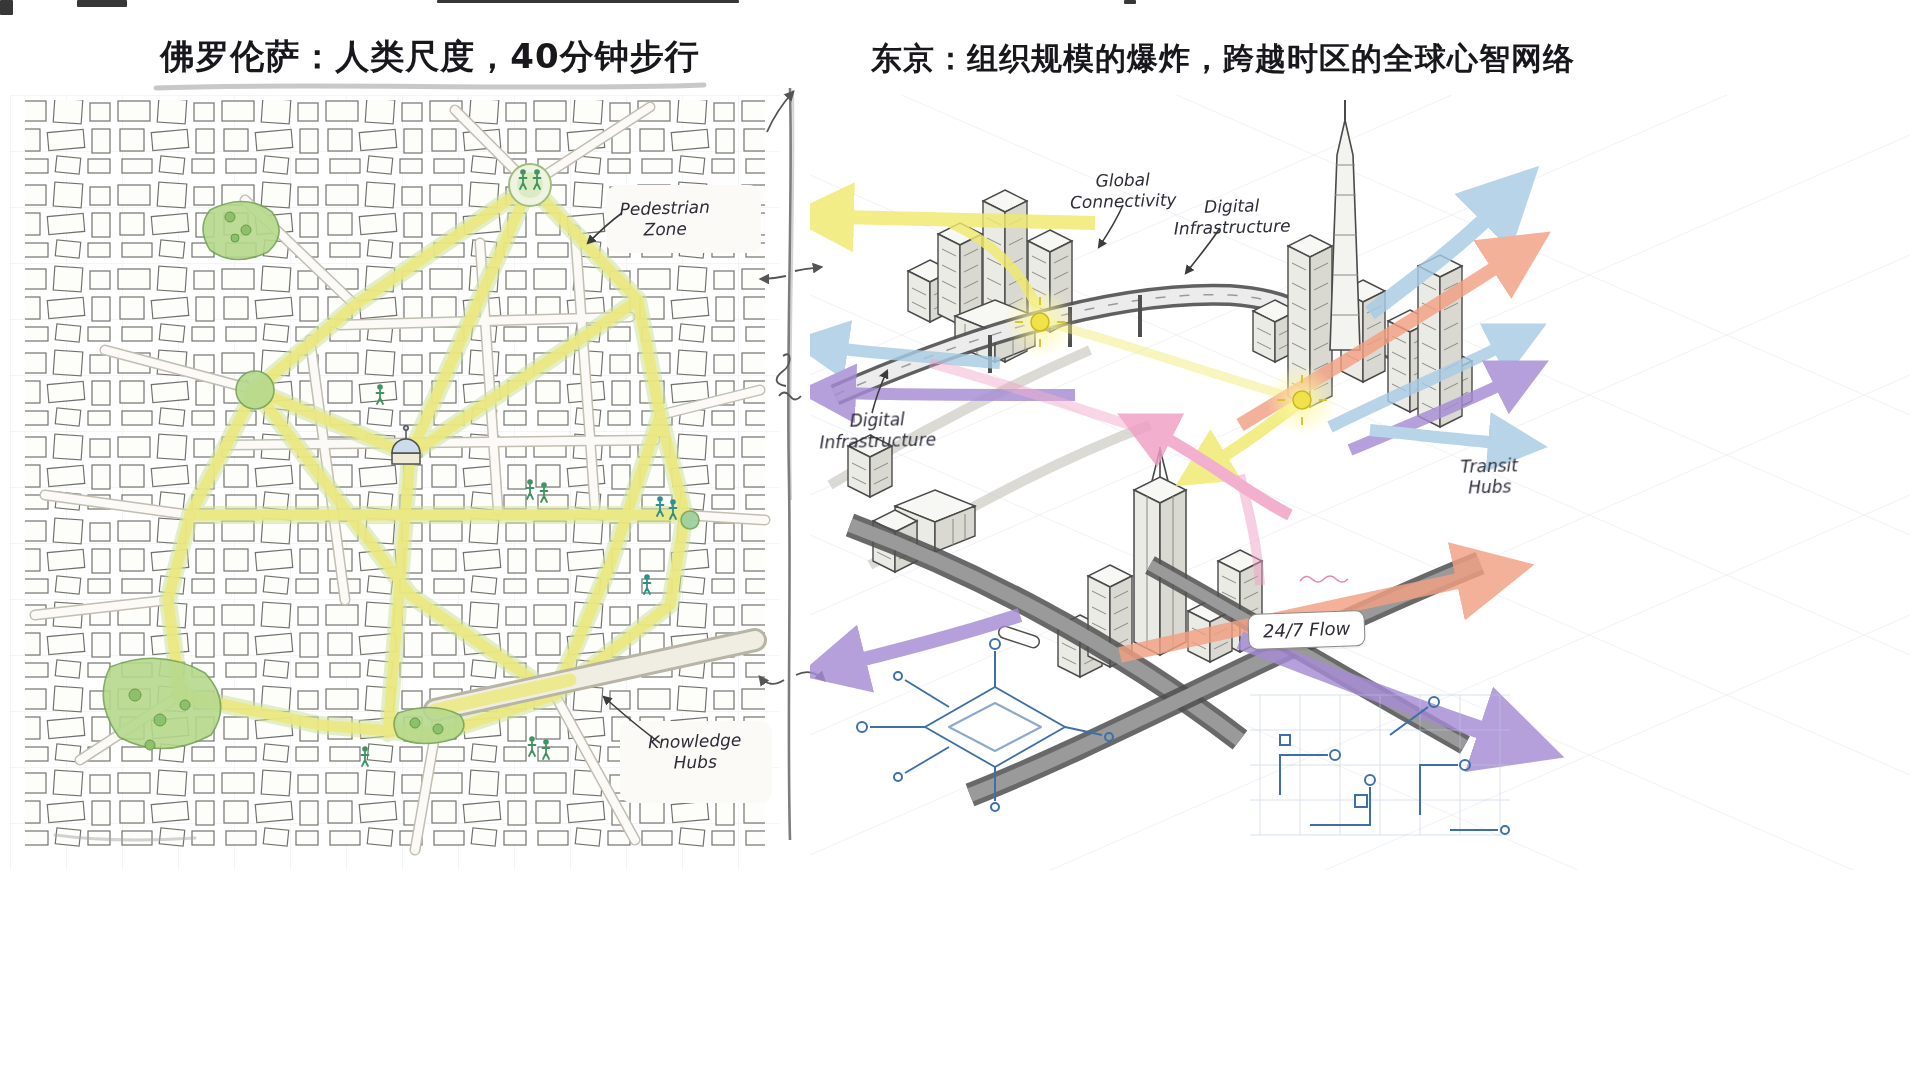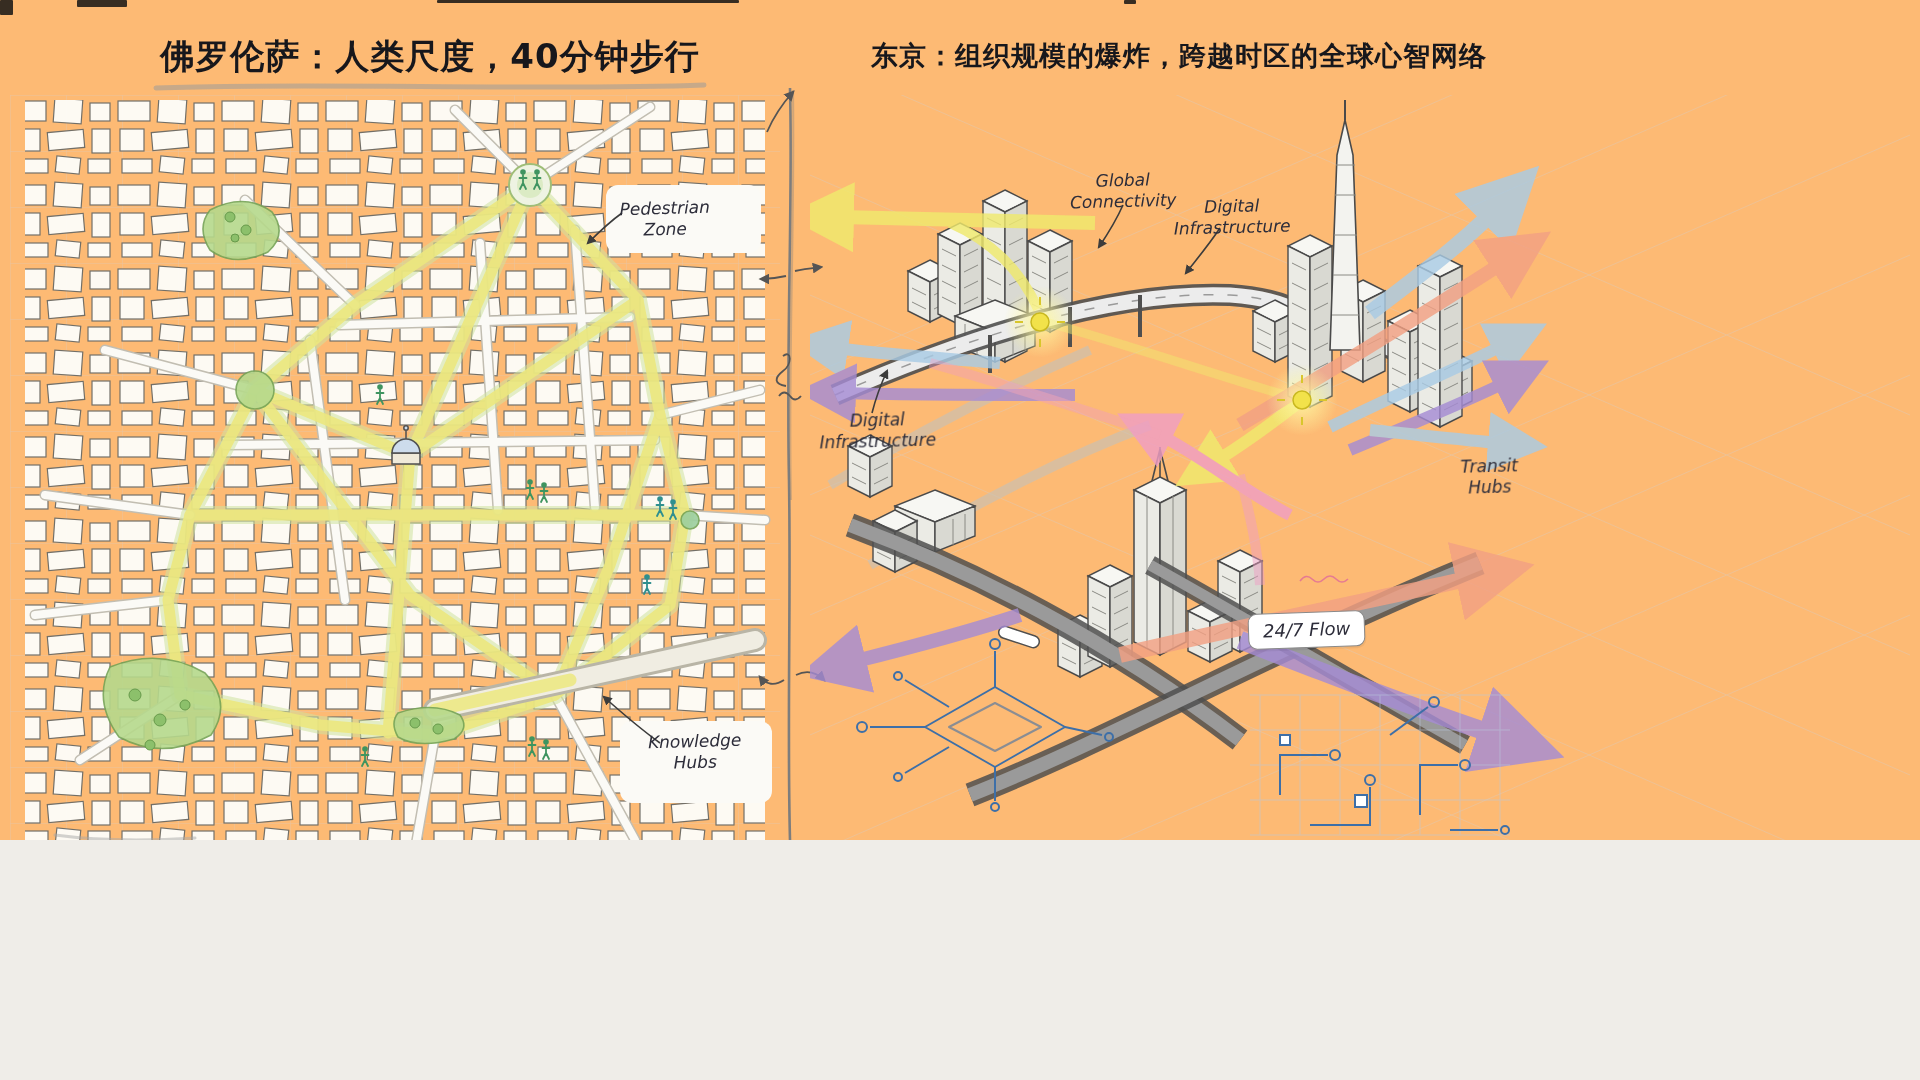--- a/index.html
+++ b/index.html
@@ -1,21 +1,21 @@
 <!DOCTYPE html>
 <html><head>
 <meta charset="utf-8">
 <style>
   html,body{margin:0;padding:0;background:#efede8;}
-  .canvas{position:relative;width:1920px;height:840px;background:#fdba74;overflow:hidden;
+  .canvas{position:relative;width:1920px;height:1080px;background:#ffffff;overflow:hidden;
           font-family:"DejaVu Sans",sans-serif;}
   .edge-artifact{position:absolute;background:#141414;opacity:.85;border-radius:1px;}
   .title{position:absolute;font-weight:700;color:#17171c;text-align:center;letter-spacing:1px;}
   .title-left{left:95px;top:34px;width:670px;font-size:34px;}
-  .title-right{left:826px;top:38px;width:706px;font-size:27px;}
+  .title-right{left:870px;top:38px;width:706px;font-size:31px;}
   .deco-underline{position:absolute;left:150px;top:80px;}
   .lbl{position:absolute;font-style:italic;font-weight:500;font-size:17px;color:#2d2d3a;
        text-align:center;line-height:1.22;transform:rotate(-1.5deg);}
   .lbl span{display:block;}
   .boxed{background:#ffffff;border:1.6px solid #8a8a8a;border-radius:9px;padding:6px 14px;
          transform:rotate(-2deg);font-size:18px;box-shadow:1px 2px 0 rgba(0,0,0,.05);}
   svg{position:absolute;}
 </style>
 </head>
 <body>

